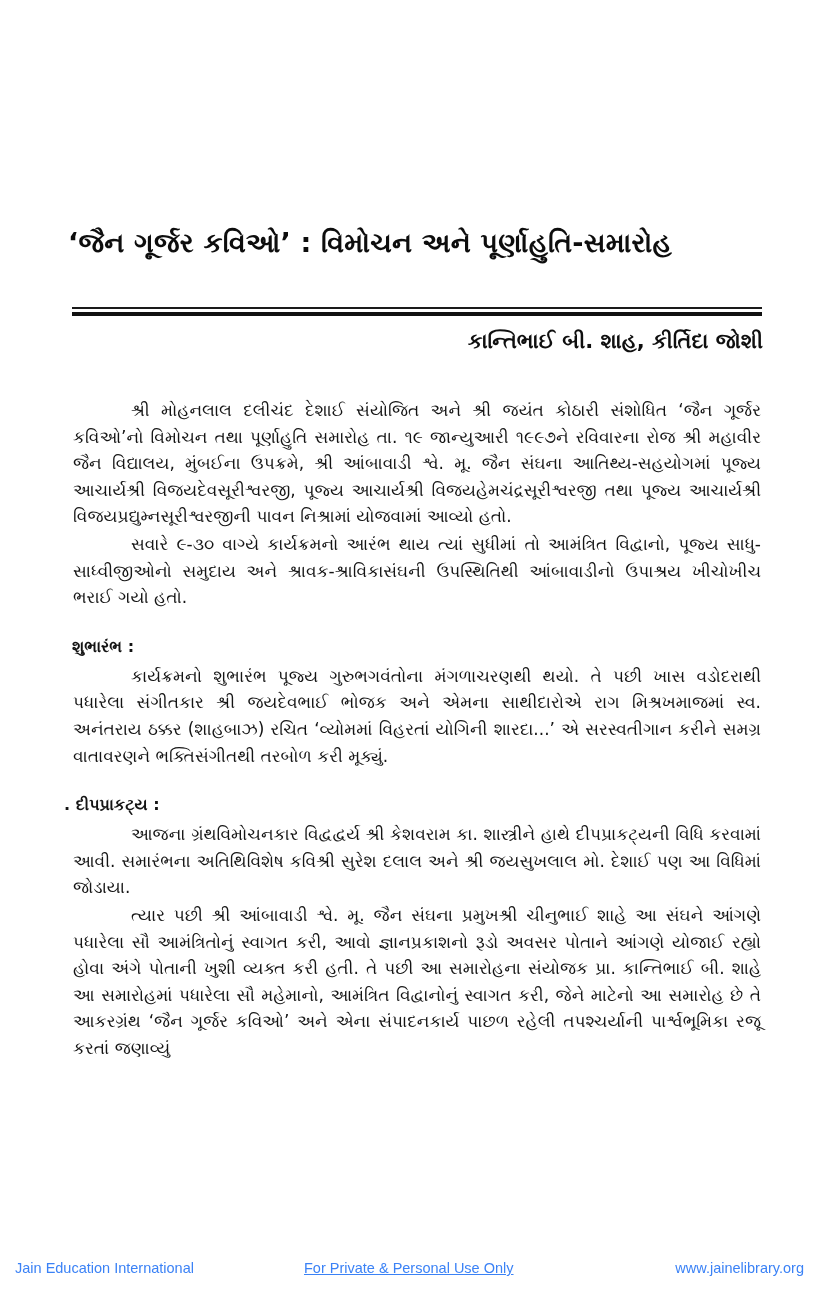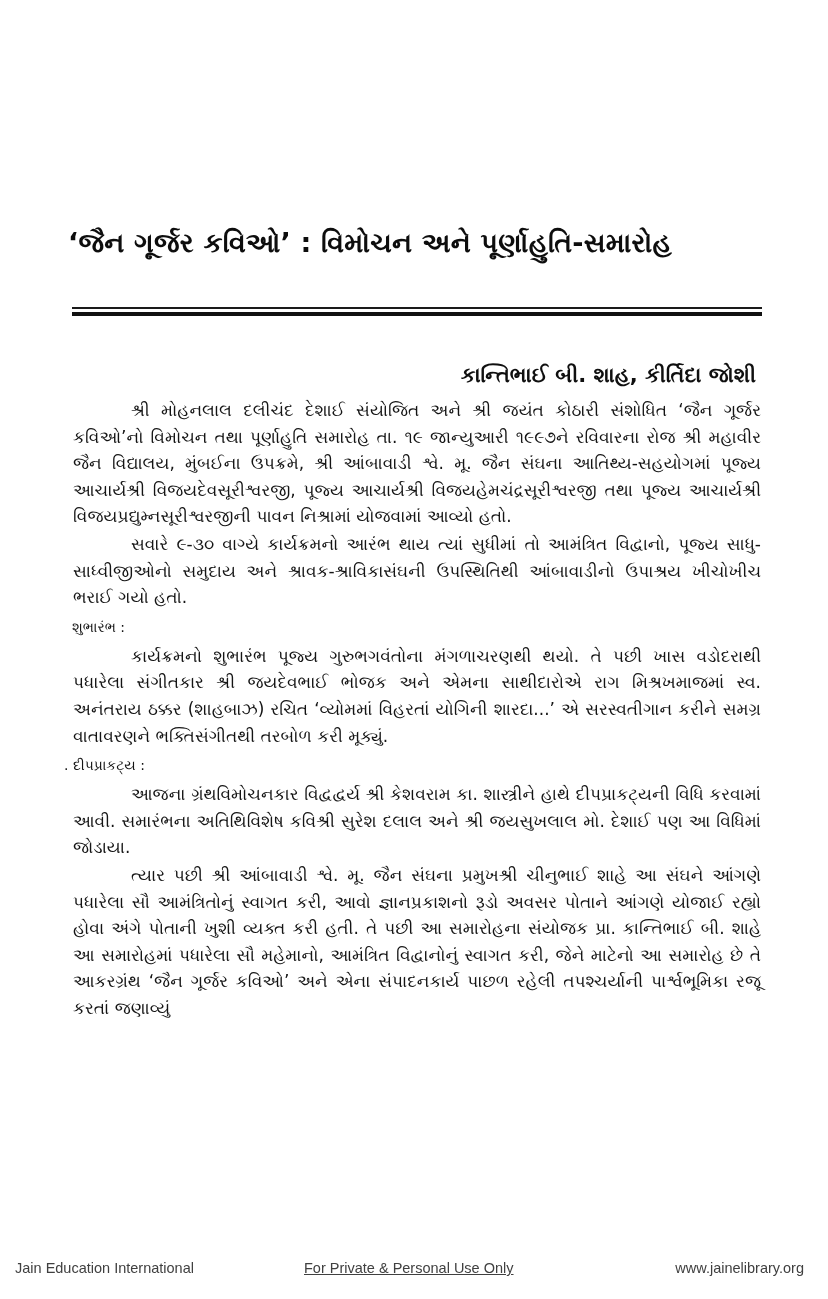--- a/index.html
+++ b/index.html
@@ -47,59 +47,58 @@
     }
     .rule-thick {
       position: absolute;
       left: 0; top: 7px;
       width: 100%;
       height: 4px;
       background: #111111;
     }
     .authors {
       position: absolute;
-      right: 72px;
+      right: 65px;
       top: 326px;
       font-size: 21px;
       font-weight: bold;
       line-height: 30px;
       color: #0f0f0f;
-      margin-top: 34px;
     }
     .body {
       position: absolute;
       left: 72px;
       top: 396px;
       width: 690px;
       font-size: 17px;
       line-height: 26.6px;
       text-align: justify;
       text-align-last: left;
       color: #141414;
     }
     .para {
       margin: 1px;
       text-indent: 58px;
     }
     .heading {
-      margin: 2px 0 2px 0;
-      font-size: 14px;
-      font-weight: normal;
+      margin: 22px 0 2px 0;
+      font-size: 16px;
+      font-weight: bold;
       line-height: 28px;
     }
     .heading.dotted { margin-left: -8px; }
     .footer {
       position: absolute;
       left: 0;
       top: 1258px;
       width: 828px;
       height: 24px;
       font-family: "Liberation Sans", sans-serif;
       font-size: 14.5px;
-      color: #404040;
+      color: #3b82f6;
     }
     .footer span { position: absolute; top: 2px; white-space: nowrap; }
     .f-left { left: 15px; }
     .f-mid { left: 304px; text-decoration: underline; }
     .f-right { right: 24px; }
   </style>
 </head>
 <body>
 
 <div class="page">

